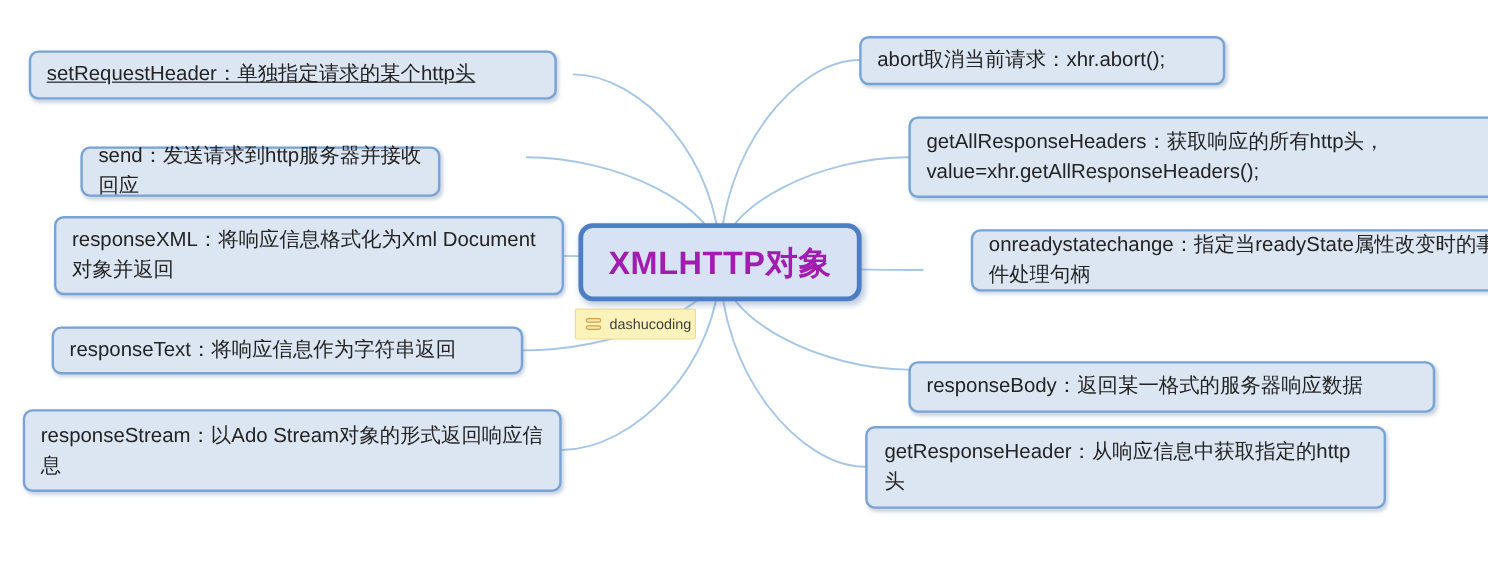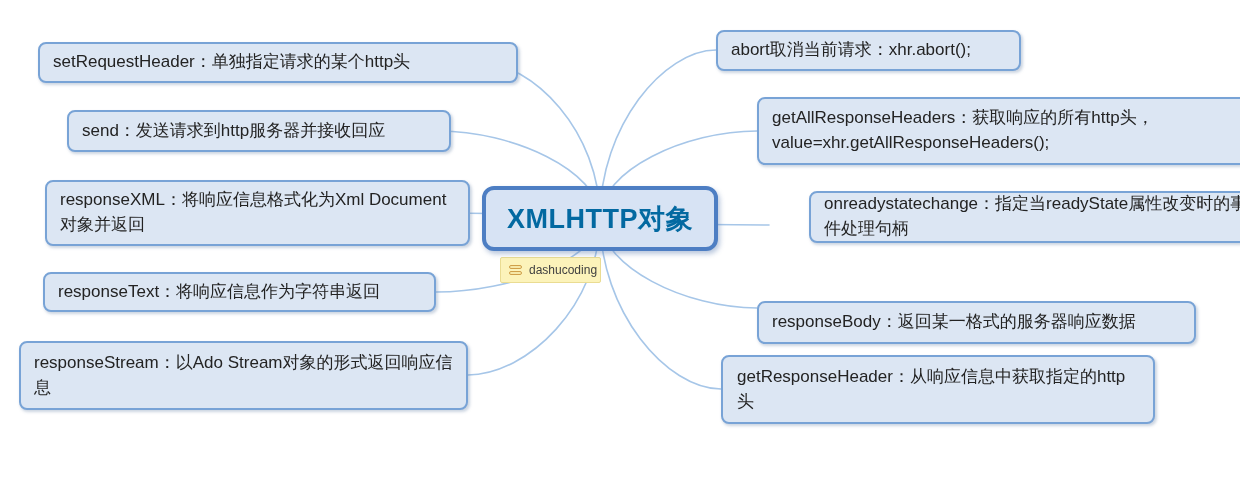--- a/index.html
+++ b/index.html
@@ -51,38 +51,37 @@
     z-index: 3;
     box-sizing: border-box;
     background: #d7e3f4;
     border: 4px solid #4d7ec3;
     border-radius: 12px;
     display: flex;
     align-items: center;
     justify-content: center;
     font-size: 27px;
     font-weight: bold;
-    color: #0369a1;
+    color: #a21caf;
     box-shadow: 2px 3px 5px rgba(100, 130, 180, 0.45);
     letter-spacing: 0.5px;
   }
   .root-tag {
     position: absolute;
     z-index: 2;
     box-sizing: border-box;
     background: #fcf3ba;
     border: 1px solid #eadc92;
     border-radius: 2px;
     display: flex;
     align-items: center;
     gap: 7px;
     padding: 0 8px;
     font-size: 12px;
     color: #3f3f3f;
-    margin-left: 21px;
   }
   .notes-icon {
     display: inline-flex;
     flex-direction: column;
     gap: 2px;
   }
   .notes-icon .bar {
     width: 13px;
     height: 4px;
     background: #f6e8a8;
@@ -102,24 +101,24 @@
     <path d="M424,213 C503,213 600,215 600,218"></path>
     <path d="M436,292 C510,292 600,259 600,218"></path>
     <path d="M468,375 C527,375 600,305 600,218"></path>
     <path d="M716,50 C664,50 600,126 600,218"></path>
     <path d="M757,131 C686,131 600,170 600,218"></path>
     <path d="M769,225 C693,225 600,222 600,218"></path>
     <path d="M757,308 C686,308 600,267 600,218"></path>
     <path d="M721,389 C667,389 600,312 600,218"></path>
   </svg>
 
-  <div class="branch-node" style="left:38px;  top:42px;  width:480px; height:41px;">
+  <div class="branch-node" style="left:24px;  top:42px;  width:440px; height:41px;text-decoration:underline;">
     <span class="label">setRequestHeader：单独指定请求的某个http头</span>
   </div>
-  <div class="branch-node" style="left:67px;  top:110px; width:384px; height:42px;justify-content:flex-end;">
+  <div class="branch-node" style="left:67px;  top:122px; width:300px; height:42px;justify-content:flex-end;">
     <span class="label">send：发送请求到http服务器并接收回应</span>
   </div>
   <div class="branch-node" style="left:45px;  top:180px; width:425px; height:66px;">
     <span class="label">responseXML：将响应信息格式化为Xml Document对象并返回</span>
   </div>
   <div class="branch-node" style="left:19px;  top:341px; width:449px; height:69px;">
     <span class="label">responseStream：以Ado Stream对象的形式返回响应信息</span>
   </div>
   <div class="branch-node" style="left:43px;  top:272px; width:393px; height:40px;">
     <span class="label">responseText：将响应信息作为字符串返回</span>

